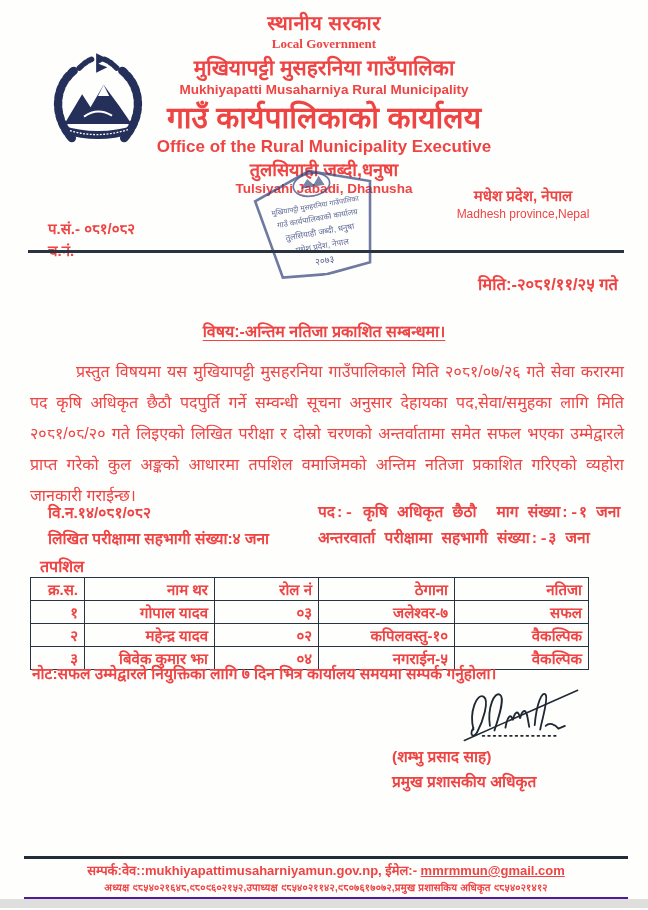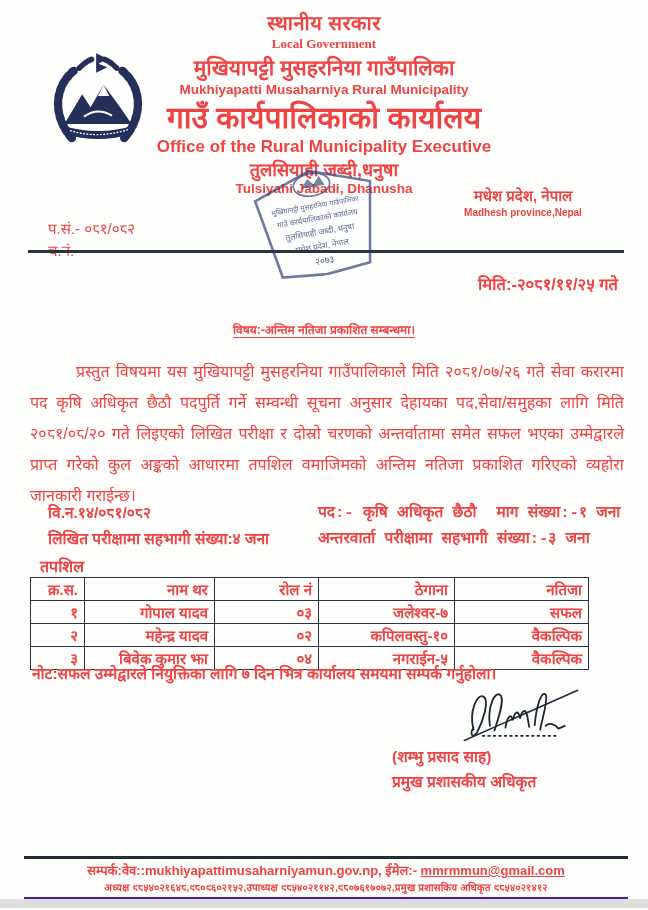--- a/index.html
+++ b/index.html
@@ -15,28 +15,28 @@
   .lh-en-small{font-family:"Liberation Serif","DejaVu Serif",serif;font-size:13px;font-weight:bold;margin-top:2px;}
   .lh-np-mid{font-size:21px;font-weight:600;margin-top:4px;}
   .lh-en-mid{font-size:13.5px;font-weight:bold;margin-top:2px;}
   .lh-np-big{font-size:30px;font-weight:600;margin-top:3px;}
   .lh-en-big{font-size:17px;font-weight:bold;margin-top:2px;}
   .lh-np-addr{font-size:18px;font-weight:700;margin-top:3px;}
   .lh-en-addr{font-size:13.5px;font-weight:bold;margin-top:1px;}
   .logo{position:absolute;top:46px;left:42px;width:112px;height:116px;}
   .province{position:absolute;top:186px;right:18px;width:214px;text-align:center;line-height:1.35;}
   .province-np{font-size:15px;font-weight:600;}
-  .province-en{font-size:10px;font-weight:bold;}
+  .province-en{font-size:12px;font-weight:normal;}
   .stamp{position:absolute;top:168px;left:252px;width:132px;height:108px;transform:rotate(-10deg);opacity:.88;}
-  .refs{position:absolute;top:218px;left:48px;font-size:15px;line-height:22px;font-weight:400;}
+  .refs{position:absolute;top:218px;left:48px;font-size:15px;line-height:22px;font-weight:700;}
   .rule1{position:absolute;top:250px;left:28px;right:24px;height:3px;background:#2a3440;}
   .dateline{position:absolute;top:272px;right:30px;font-size:16.5px;font-weight:600;}
   
   .subject{position:absolute;top:320px;left:0;width:100%;text-align:center;}
-  .subject span{font-size:12px;font-weight:bold;text-decoration:underline;text-underline-offset:3px;}
+  .subject span{font-size:16px;font-weight:bold;text-decoration:underline;text-underline-offset:3px;}
   .bodytext{
     position:absolute;top:356px;left:30px;width:594px;
     font-size:16px;line-height:31px;text-align:justify;text-indent:46px;font-weight:500;
   }
   .details{position:absolute;top:500px;left:0;width:100%;font-size:15.5px;line-height:26px;font-weight:600;}
   .details .col-l{position:absolute;left:48px;top:0;width:270px;}
   .details .col-r{position:absolute;left:318px;top:0;width:310px;font-family:Liberation Mono, monospace;}
   .details .gap{margin-left:20px;}
   .tapasil{position:absolute;top:555px;left:40px;font-size:16px;font-weight:600;}
   

